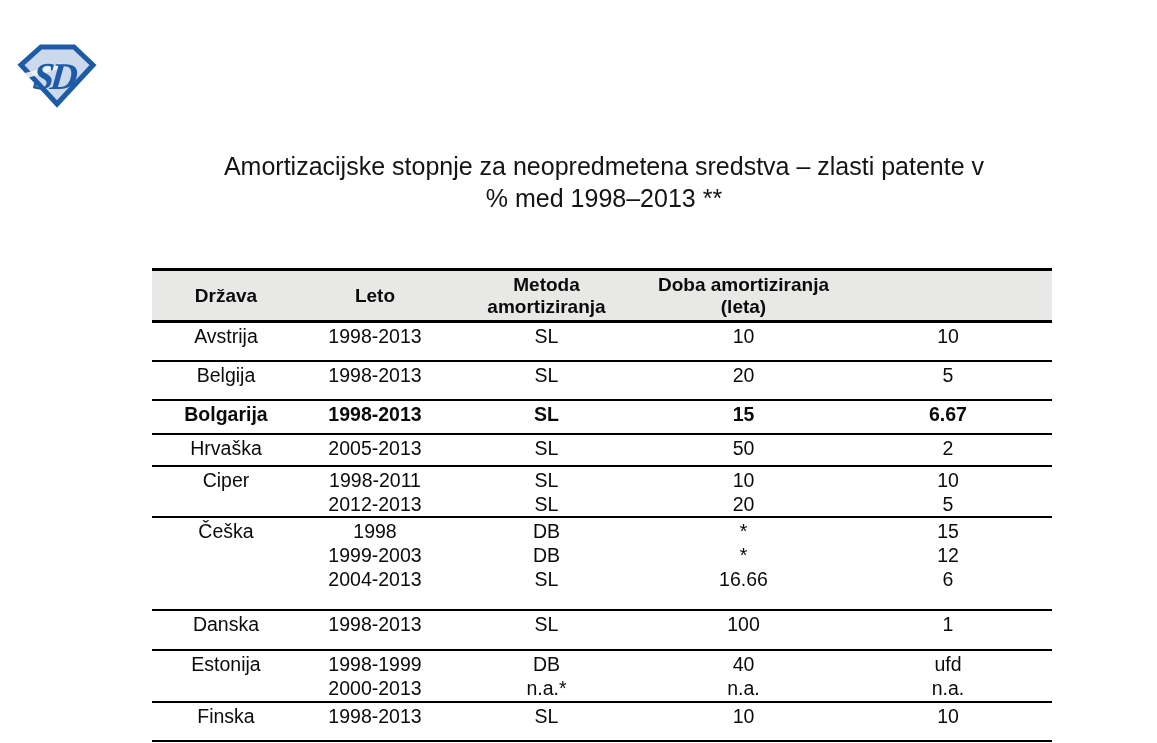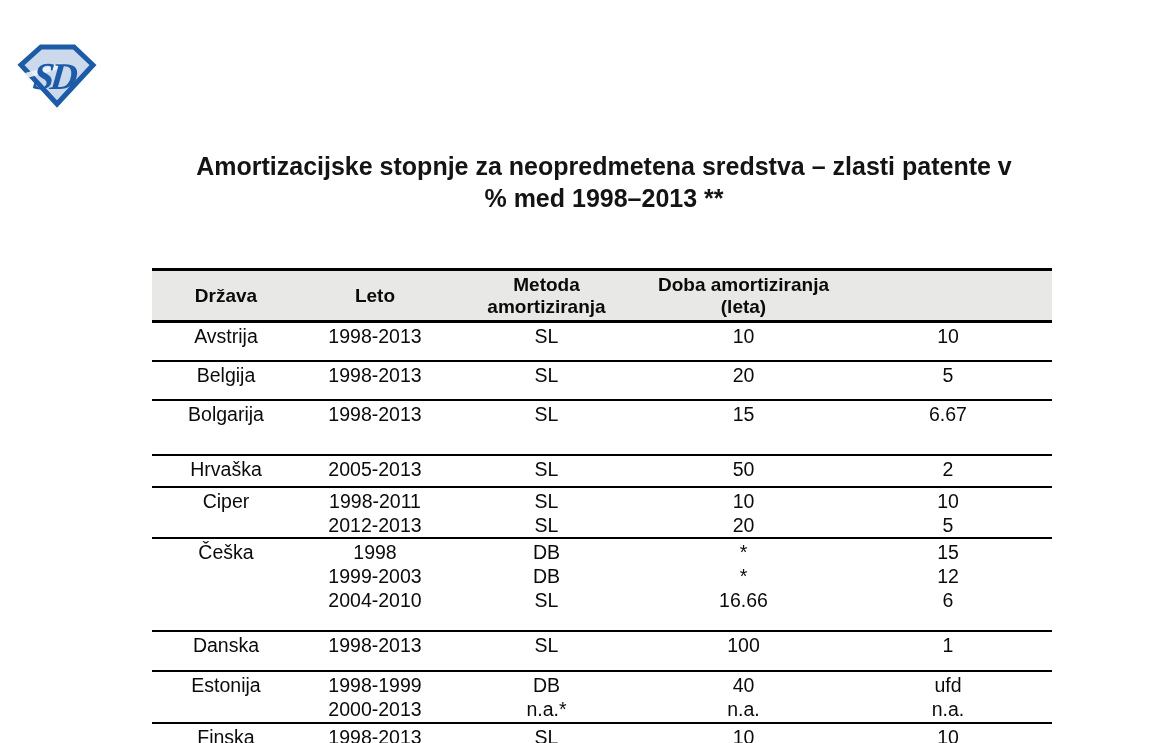--- a/index.html
+++ b/index.html
@@ -19,21 +19,21 @@
     top: 43px;
     width: 80px;
     height: 65px;
   }
   .title {
     position: absolute;
     left: 104px;
     top: 150px;
     width: 1000px;
     text-align: center;
-    font-weight: 700;
+    font-weight: 400;
     font-size: 25px;
     line-height: 32px;
     color: #141414;
   }
   .amort-table {
     position: absolute;
     left: 152px;
     top: 268px;
     width: 900px;
   }
@@ -110,21 +110,21 @@
         </div>
         <div class="tgroup" style="height: 39px;">
           <div class="trow">
             <div class="tcell">Belgija</div>
             <div class="tcell">1998-2013</div>
             <div class="tcell">SL</div>
             <div class="tcell">20</div>
             <div class="tcell">5</div>
           </div>
         </div>
-        <div class="tgroup" style="height: 55px;">
+        <div class="tgroup" style="height: 34px; font-weight: bold;">
           <div class="trow">
             <div class="tcell">Bolgarija</div>
             <div class="tcell">1998-2013</div>
             <div class="tcell">SL</div>
             <div class="tcell">15</div>
             <div class="tcell">6.67</div>
           </div>
         </div>
         <div class="tgroup" style="height: 32px;">
           <div class="trow">
@@ -161,21 +161,21 @@
           </div>
           <div class="trow">
             <div class="tcell"></div>
             <div class="tcell">1999-2003</div>
             <div class="tcell">DB</div>
             <div class="tcell">*</div>
             <div class="tcell">12</div>
           </div>
           <div class="trow">
             <div class="tcell"></div>
-            <div class="tcell">2004-2010</div>
+            <div class="tcell">2004-2013</div>
             <div class="tcell">SL</div>
             <div class="tcell">16.66</div>
             <div class="tcell">6</div>
           </div>
         </div>
         <div class="tgroup" style="height: 40px;">
           <div class="trow">
             <div class="tcell">Danska</div>
             <div class="tcell">1998-2013</div>
             <div class="tcell">SL</div>

